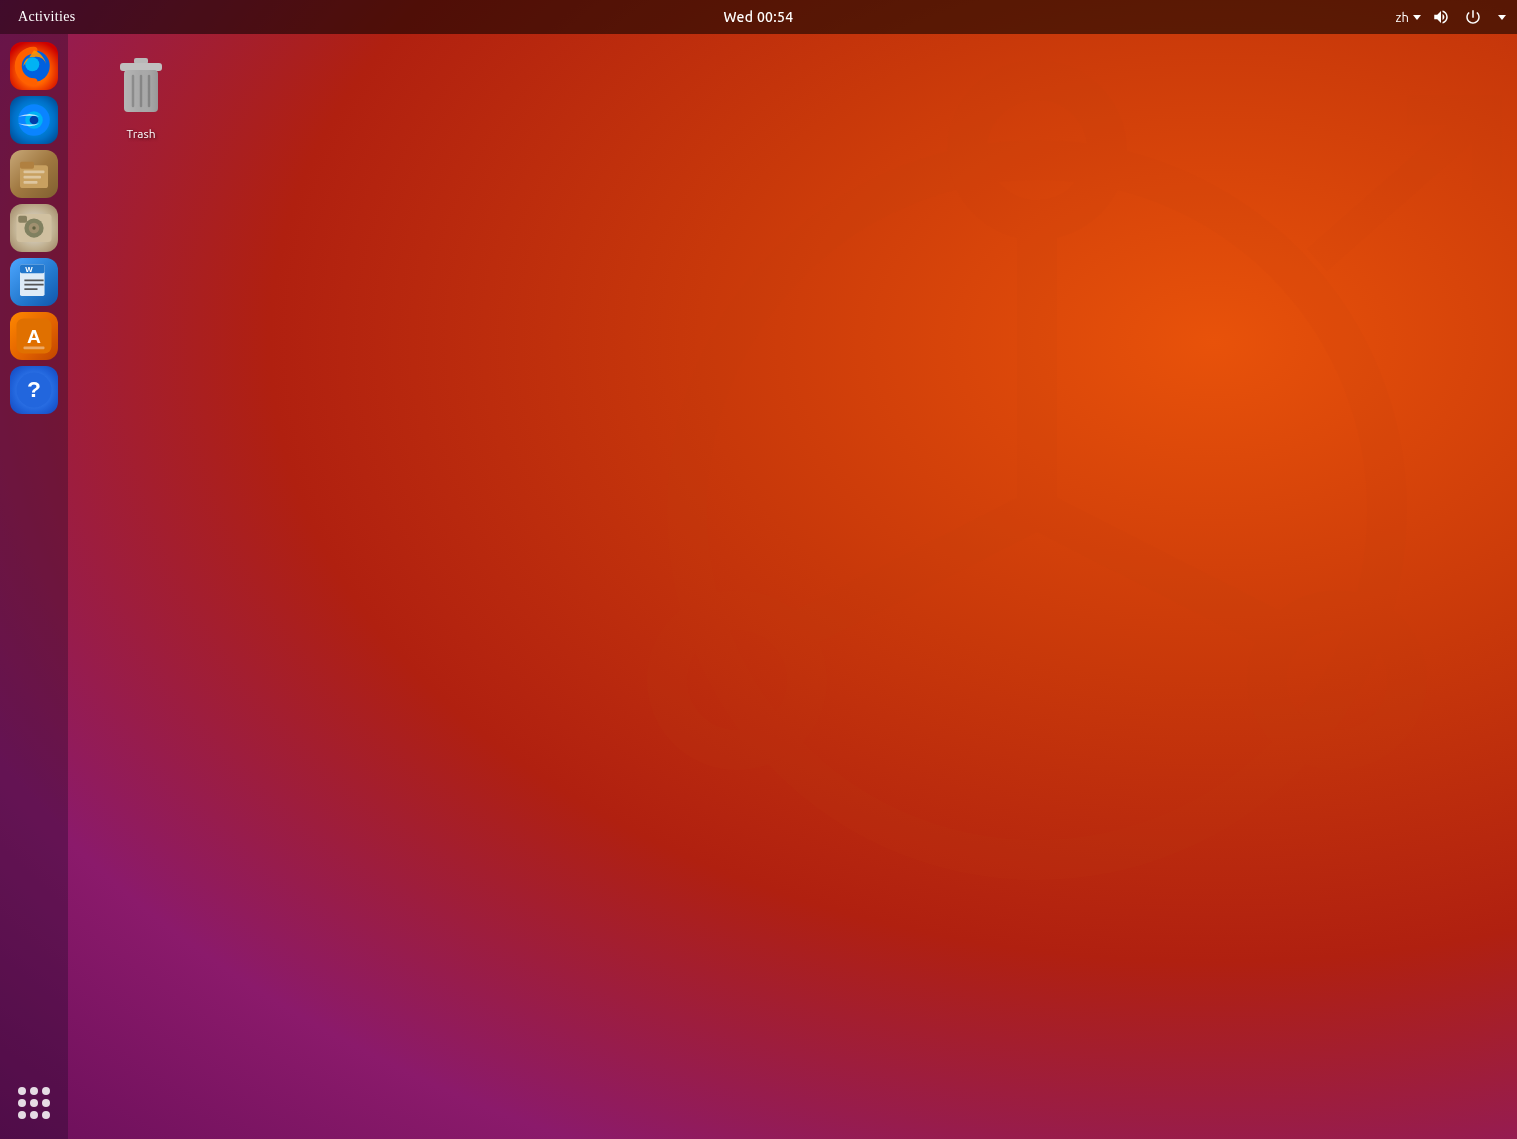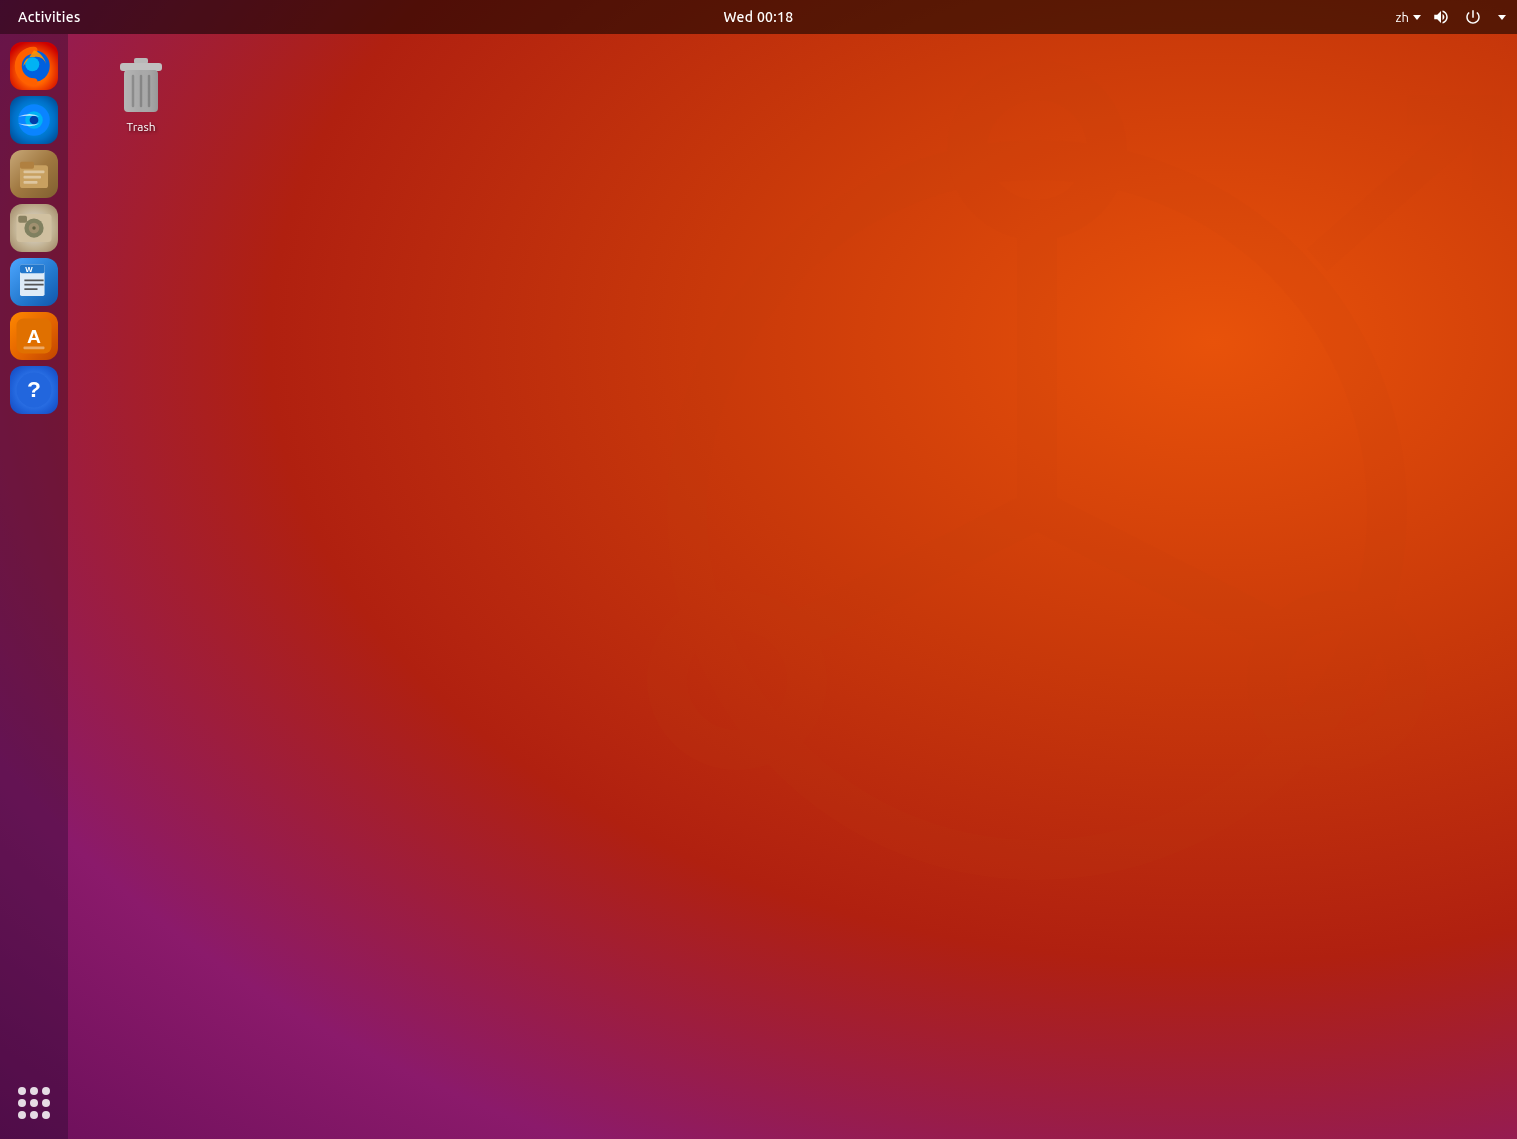--- a/index.html
+++ b/index.html
@@ -40,20 +40,21 @@
       display: flex;
       align-items: center;
       justify-content: space-between;
       z-index: 100;
       padding: 0 8px;
     }
 
     .topbar-left {
       display: flex;
       align-items: flex-end;
+      font-family: Liberation Serif, serif;
     }
 
     .activities-btn {
       color: white;
       font-size: 14px;
       font-weight: 500;
       padding: 0 10px;
       cursor: pointer;
       height: 34px;
       display: flex;
@@ -198,20 +199,21 @@
     }
 
     .desktop-icon-item {
       display: inline-flex;
       flex-direction: column;
       align-items: center;
       width: 90px;
       cursor: pointer;
       padding: 6px;
       border-radius: 6px;
+      gap: 7px;
     }
 
     .desktop-icon-label {
       color: white;
       font-size: 12px;
       margin-top: 4px;
       text-align: center;
       text-shadow: 1px 1px 3px rgba(0,0,0,0.7);
       font-weight: 400;
     }
@@ -260,21 +262,21 @@
       <line x1="700" y1="200" x2="870" y2="50"></line>
       <polyline points="790,50 870,50 870,130" fill="none"></polyline>
     </g>
   </svg>
 
   <div class="topbar">
     <div class="topbar-left">
       <div class="activities-btn">Activities</div>
     </div>
 
-    <div class="topbar-center">Wed 00:18</div>
+    <div class="topbar-center">Wed 00:54</div>
 
     <div class="topbar-right">
       <div class="lang">
         <span>zh</span>
         <span class="chevron"></span>
       </div>
       <div class="topbar-icon">
         <svg width="18" height="18" viewBox="0 0 24 24" fill="white">
           <path d="M3 9v6h4l5 5V4L7 9H3zm13.5 3c0-1.77-1.02-3.29-2.5-4.03v8.05c1.48-.73 2.5-2.25 2.5-4.02zM14 3.23v2.06c2.89.86 5 3.54 5 6.71s-2.11 5.85-5 6.71v2.06c4.01-.91 7-4.49 7-8.77s-2.99-7.86-7-8.77z"></path>
         </svg>

